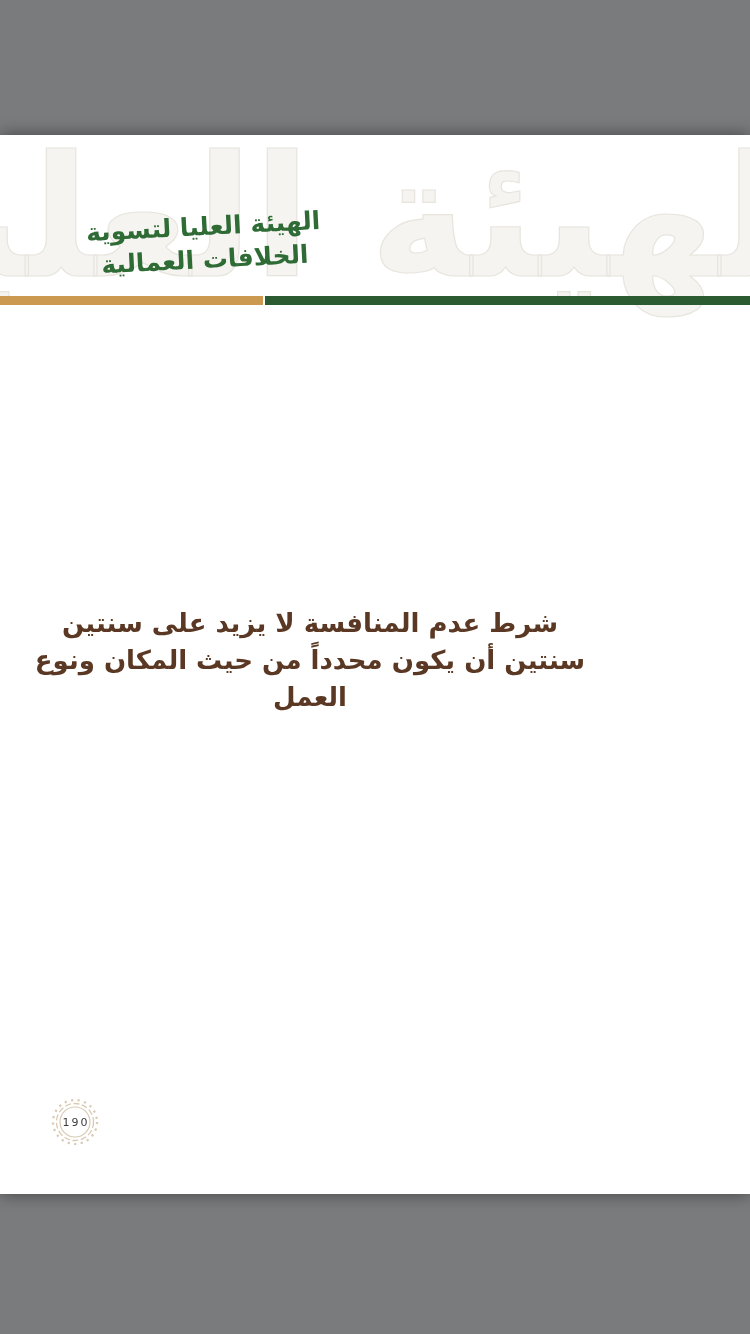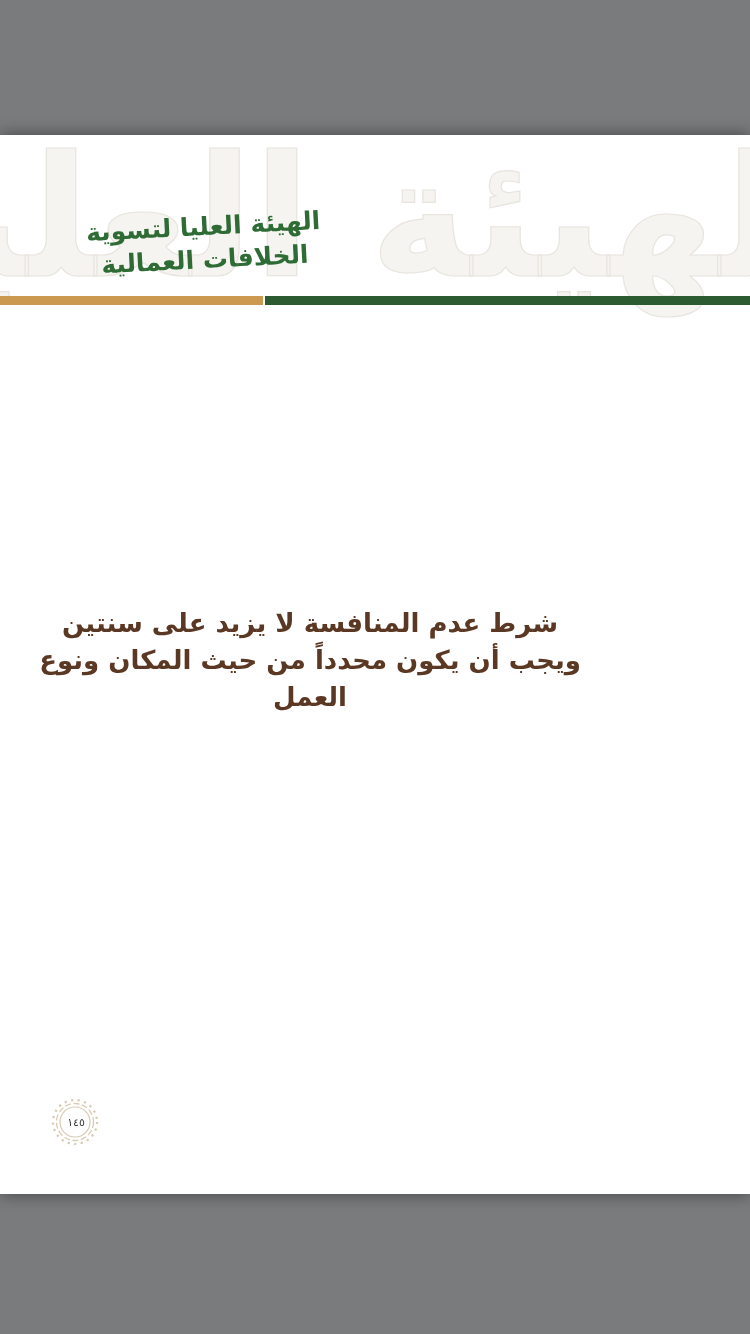--- a/index.html
+++ b/index.html
@@ -125,26 +125,26 @@
 
     <div class="logo">الهيئة العليا لتسوية الخلافات العمالية</div>
 
     <div class="divider">
       <span class="divider-gold"></span>
       <span class="divider-green"></span>
     </div>
 
     <div class="content">
       <div class="line">شرط عدم المنافسة لا يزيد على سنتين</div>
-      <div class="line">ويجب أن يكون محدداً من حيث المكان ونوع العمل</div>
+      <div class="line">سنتين أن يكون محدداً من حيث المكان ونوع العمل</div>
     </div>
 
     <div class="seal">
       <svg viewBox="0 0 52 52">
         <circle cx="26" cy="26" r="22" fill="none" stroke="#d9cab3" stroke-width="2.2" stroke-dasharray="2.2,4.4"></circle>
         <circle cx="26" cy="26" r="18.5" fill="none" stroke="#d9cab3" stroke-width="1.3" stroke-dasharray="6,2.5"></circle>
         <circle cx="26" cy="26" r="15" fill="#ffffff" stroke="#d9cab3" stroke-width="1.2"></circle>
       </svg>
-      <span class="seal-number">١٤٥</span>
+      <span class="seal-number">190</span>
     </div>
 
   </div>
 </div>
 
 </body></html>

